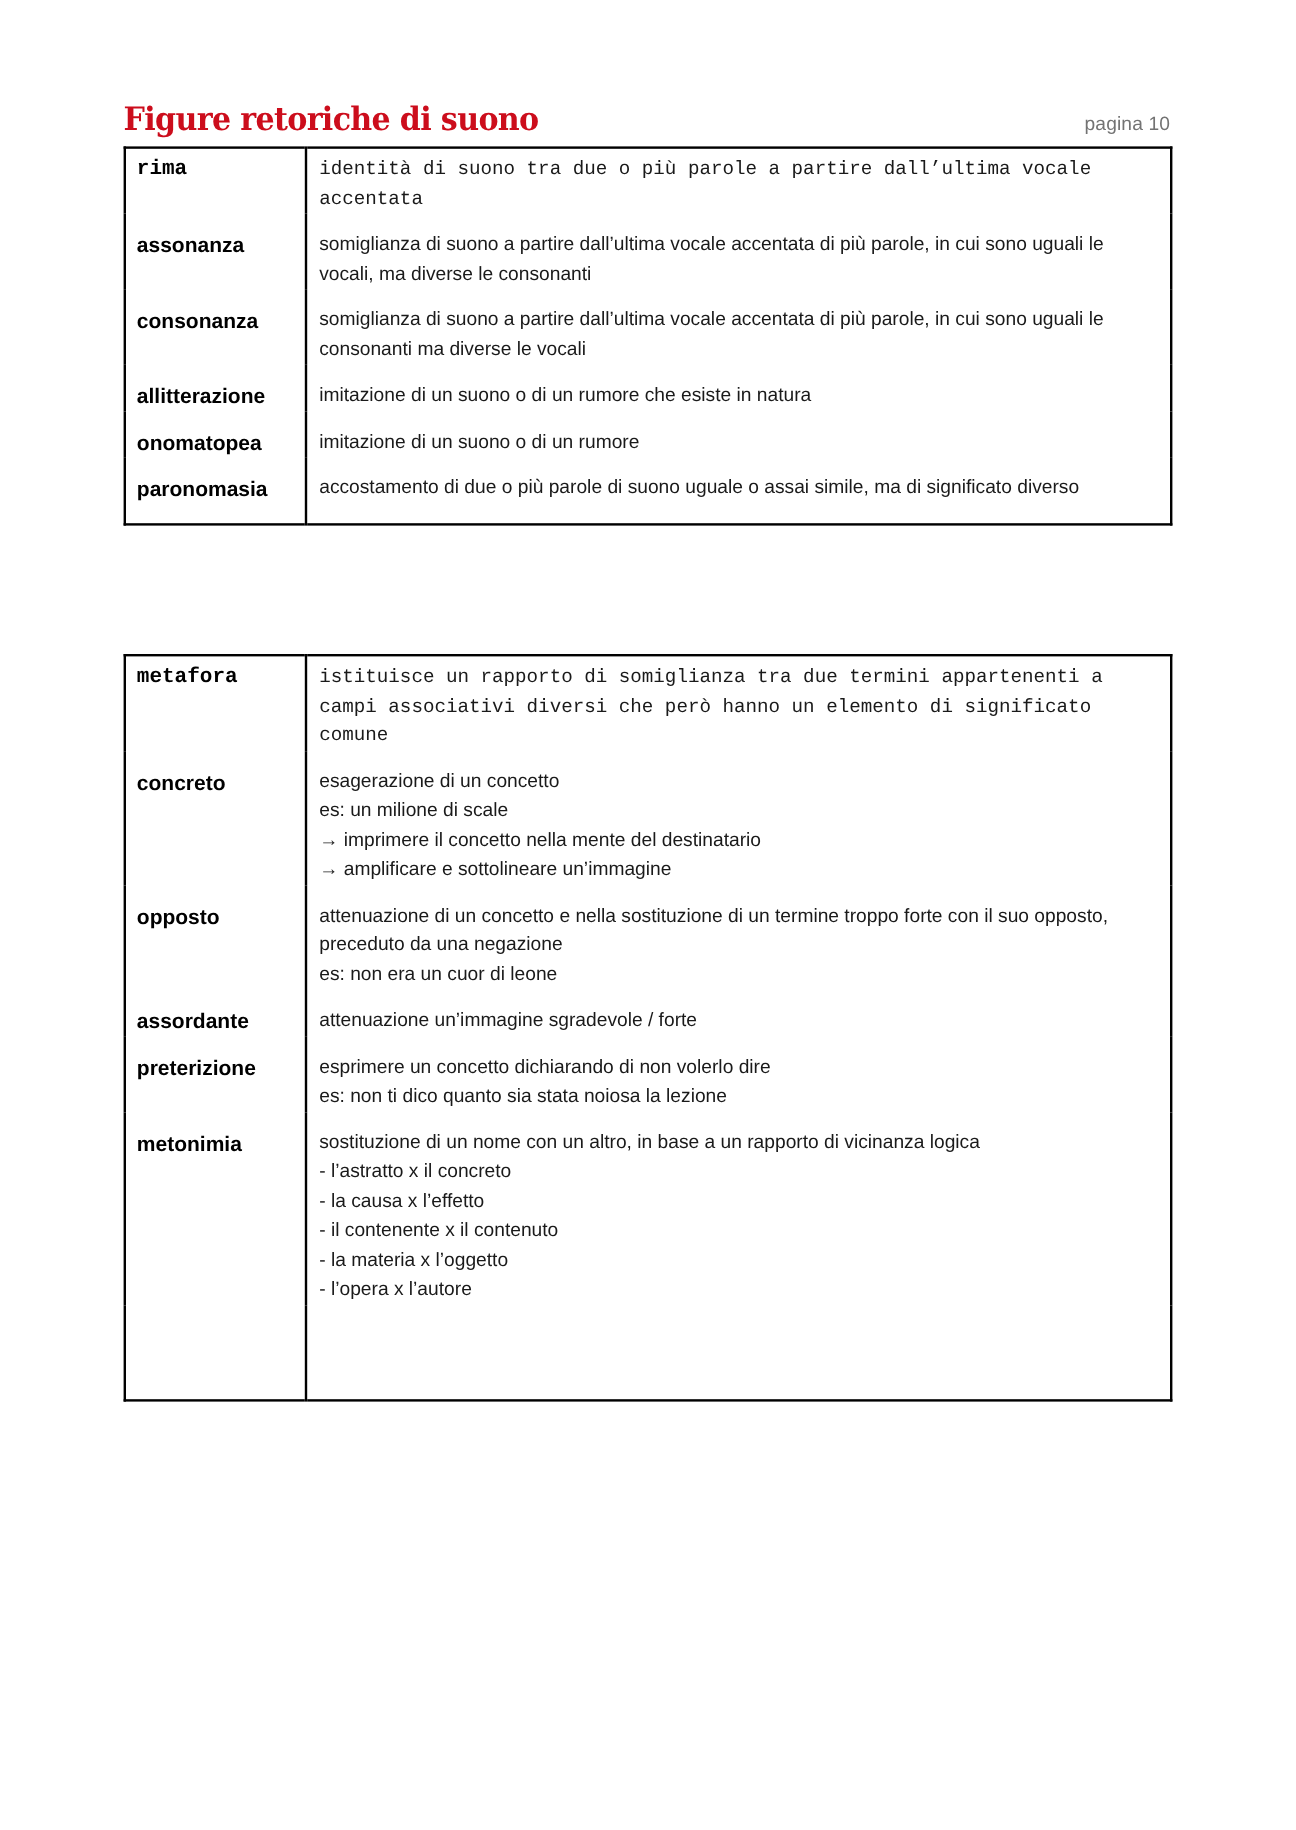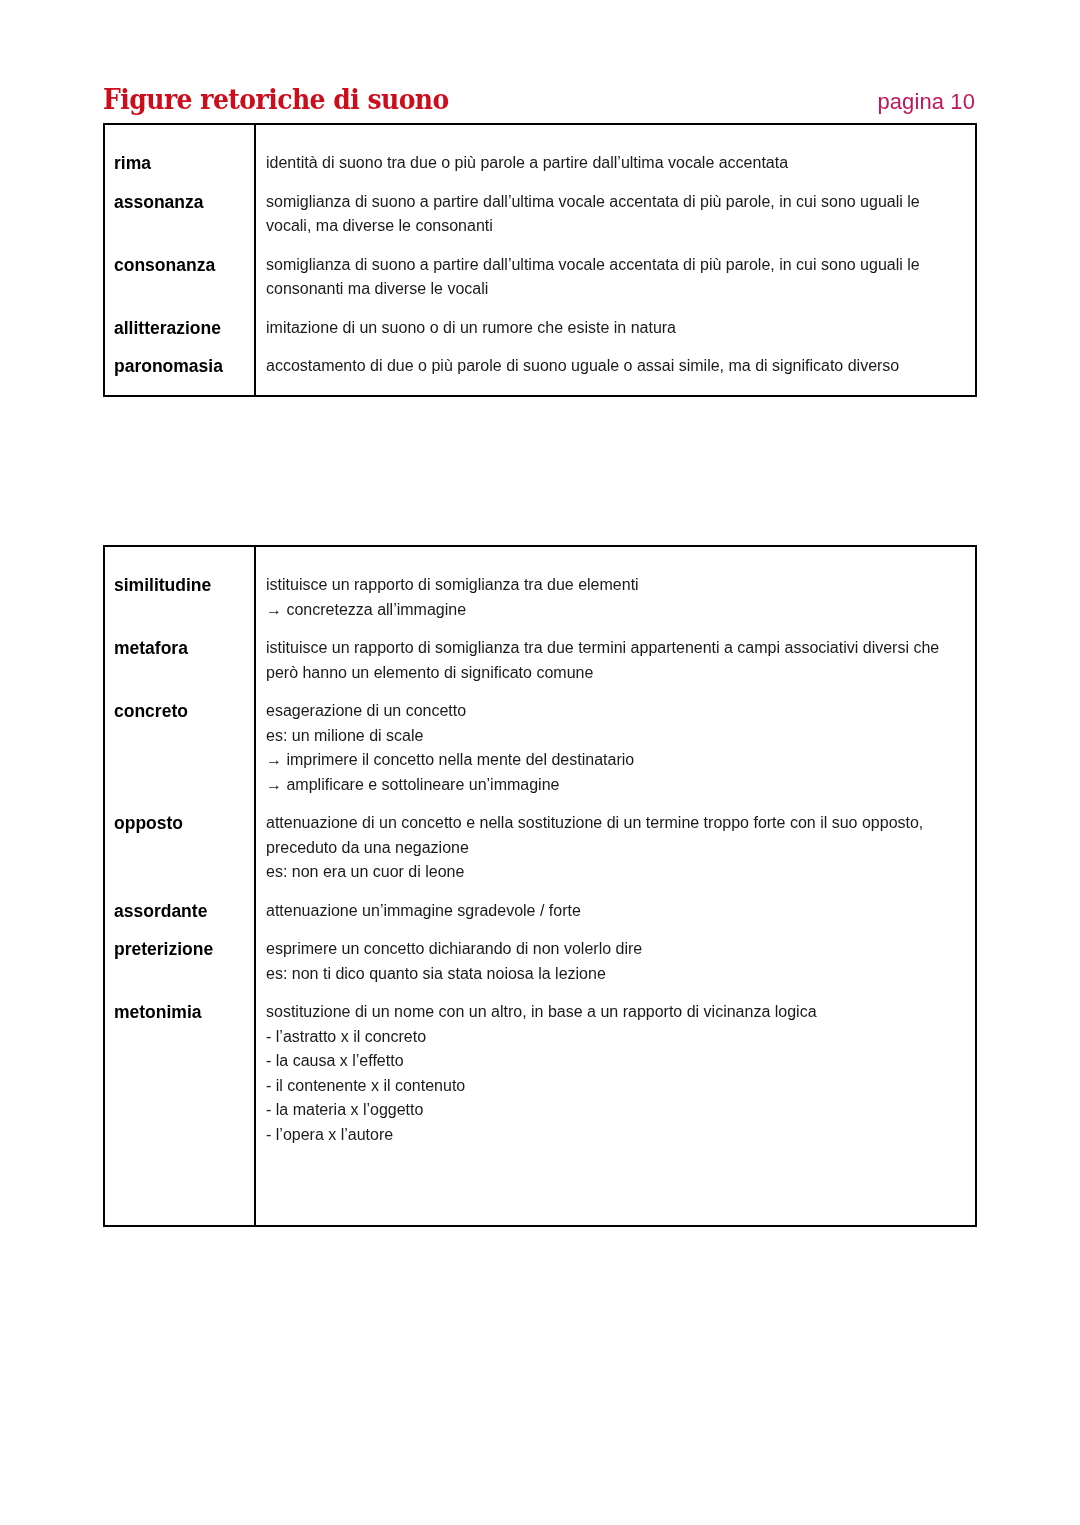--- a/index.html
+++ b/index.html
@@ -44,22 +44,22 @@
     font-size: 27px;
     line-height: 1.05;
     color: #cc0d1c;
     letter-spacing: -0.6px;
     transform: scaleX(0.93);
     transform-origin: left bottom;
     white-space: nowrap;
   }
   .sec-pages {
     font-family: "Liberation Sans", sans-serif;
-    font-size: 22px;
-    color: #be185d;
+    font-size: 16px;
+    color: #737373;
     white-space: nowrap;
     letter-spacing: 0.1px;
   }
 
   
   .fig-table {
     border: 2px solid #000000;
     border-collapse: collapse;
     width: 872px;
     table-layout: fixed;
@@ -85,21 +85,21 @@
   .fig-table td.def {
     font-size: 16px;
     line-height: 24.5px;
     color: #1a1a1a;
     padding: 0 8px 0 10px;
     white-space: pre-line;
   }
 
   
   .fig-table tr.row td { padding-top: 14px; }
-  .fig-table tr.row:first-child td { padding-top: 26px; }
+  .fig-table tr.row:first-child td { padding-top: 5px; font-family: Liberation Mono, monospace; }
   .fig-table tr.tail td { height: 16px; padding: 0; }
   .fig-table tr.tail td.term { border-right: 2px solid #000000; }
 
   
   .tail-big td { height: 78px !important; }
 </style>
 </head>
 <body>
 
 <div class="page">
@@ -125,44 +125,43 @@
         </tr>
         <tr class="row">
           <td class="term">consonanza</td>
           <td class="def">somiglianza di suono a partire dall’ultima vocale accentata di più parole, in cui sono uguali le consonanti ma diverse le vocali</td>
         </tr>
         <tr class="row">
           <td class="term">allitterazione</td>
           <td class="def">imitazione di un suono o di un rumore che esiste in natura</td>
         </tr>
         <tr class="row">
+          <td class="term">onomatopea</td>
+          <td class="def">imitazione di un suono o di un rumore</td>
+        </tr>
+        <tr class="row">
           <td class="term">paronomasia</td>
           <td class="def">accostamento di due o più parole di suono uguale o assai simile, ma di significato diverso</td>
         </tr>
         <tr class="tail">
           <td class="term"></td>
           <td class="def"></td>
         </tr>
       </tbody>
     </table>
   </div>
 
   <div class="section" id="section-1" style="top:545px;">
     <table class="fig-table">
       <colgroup>
           <col class="c-term">
           <col class="c-def">
         </colgroup>
       <tbody>
         <tr class="row">
-          <td class="term">similitudine</td>
-          <td class="def">istituisce un rapporto di somiglianza tra due elementi
-→ concretezza all’immagine</td>
-        </tr>
-        <tr class="row">
           <td class="term">metafora</td>
           <td class="def">istituisce un rapporto di somiglianza tra due termini appartenenti a campi associativi diversi che però hanno un elemento di significato comune</td>
         </tr>
         <tr class="row">
           <td class="term">concreto</td>
           <td class="def">esagerazione di un concetto
 es: un milione di scale
 → imprimere il concetto nella mente del destinatario
 → amplificare e sottolineare un’immagine</td>
         </tr>

